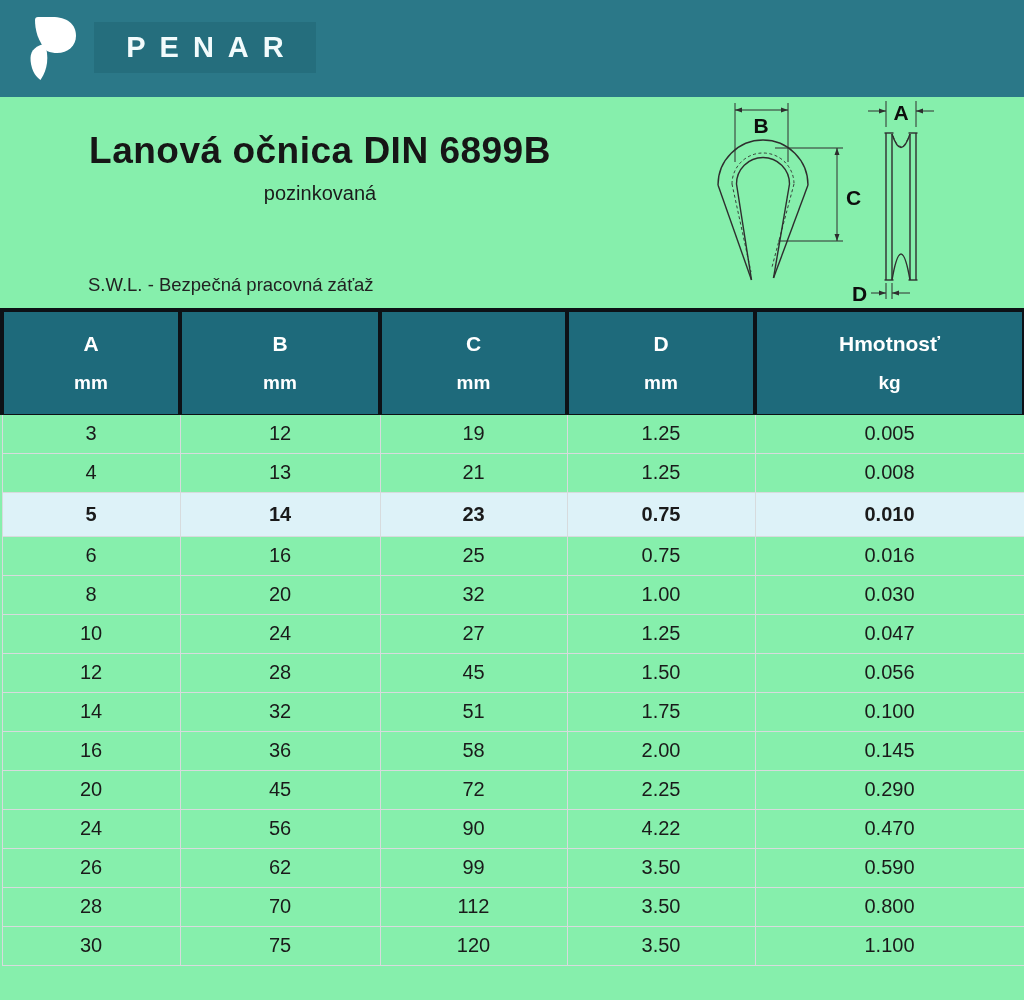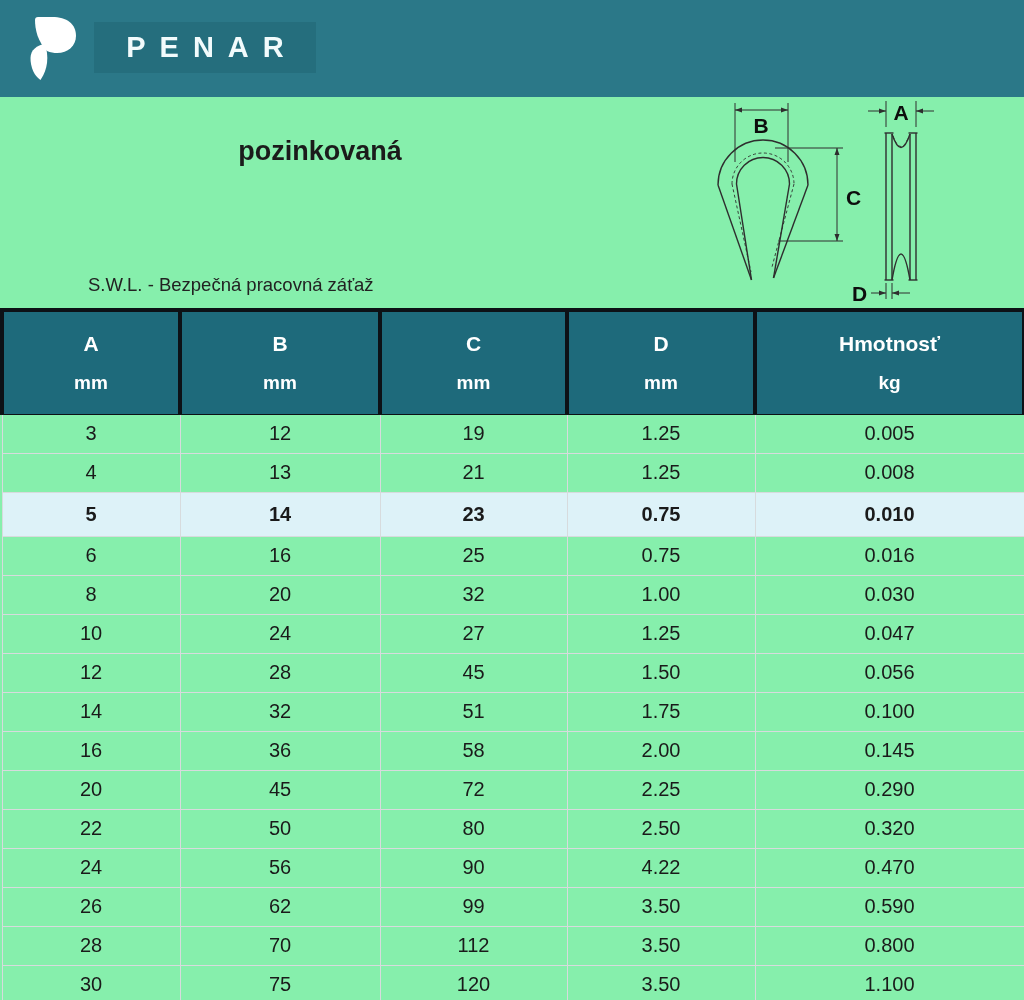--- a/index.html
+++ b/index.html
@@ -12,21 +12,21 @@
     background: var(--c-banner, #2b7888); }
   .logo-mark { position: absolute; left: 28px; top: 9px; width: 64px; height: 80px; }
   .brand-badge { position: absolute; left: 94px; top: 22px; width: 222px; height: 51px;
     background: var(--c-badge, #256e7d); display: flex; align-items: center; justify-content: center; }
   .brand-badge span { color: #f2fbfc; font-size: 29px; font-weight: 600;
     letter-spacing: 14px; padding-left: 14px; }
 
   
   .title-block { position: absolute; left: 40px; top: 128px; width: 560px; text-align: center; color: #161616; }
   .title-block h1 { font-size: 37px; font-weight: 700; line-height: 1.25; letter-spacing: 0.5px; }
-  .subtitle { font-size: 27px; font-weight: 700; margin-top: 8px; color: #1b1b1b; }
+  .subtitle { font-size: 20px; font-weight: 400; margin-top: 8px; color: #1b1b1b; }
   .swl-note { position: absolute; left: 88px; top: 274px; font-size: 18.5px; color: #222222; }
 
   
   .diagram { position: absolute; left: 690px; top: 95px; width: 334px; height: 215px; }
   .diagram path, .diagram line { fill: none; stroke: #2e2e2e; }
   .diagram .outline { stroke-width: 1.4; }
   .diagram .dashed { stroke-width: 0.9; stroke-dasharray: 3,2.5; }
   .diagram .dim { stroke-width: 1; }
   .diagram polygon { fill: #2e2e2e; stroke: none; }
   .diagram text { font-family: "Liberation Sans", sans-serif; font-size: 21px; font-weight: 700; fill: #0d0d0d; }
@@ -52,20 +52,21 @@
     <svg class="logo-mark" viewBox="0 0 64 80">
       <path fill="#ffffff" d="M7,11 Q7,8 10,8 L24,8 C39,8 48,15 48,27 C48,40 34,48 19,42 C10,33 7,21 7,11 Z"></path>
       <path fill="#ffffff" d="M17,35 C21,47 20,60 12.5,71 C6.5,67 2.5,59 2.5,49 C2.5,41 9,36 17,35 Z"></path>
     </svg>
     <div class="brand-badge">
       <span>PENAR</span>
     </div>
   </div>
 
   <div class="title-block">
+    <h1>Lanová očnica DIN 6899B</h1>
     <div class="subtitle">pozinkovaná</div>
   </div>
   <div class="swl-note">S.W.L. - Bezpečná pracovná záťaž</div>
 
   <svg class="diagram" viewBox="0 0 334 215">
 
     <g>
       <path class="outline" d="M28,90 A45,45 0 1 1 118,90"></path>
       <path class="outline" d="M28,90 L61.5,185"></path>
       <path class="outline" d="M118,90 L83.5,183"></path>
@@ -228,27 +229,20 @@
             <td>0.145</td>
           </tr>
           <tr>
             <td>20</td>
             <td>45</td>
             <td>72</td>
             <td>2.25</td>
             <td>0.290</td>
           </tr>
           <tr>
-            <td>22</td>
-            <td>50</td>
-            <td>80</td>
-            <td>2.50</td>
-            <td>0.320</td>
-          </tr>
-          <tr>
             <td>24</td>
             <td>56</td>
             <td>90</td>
             <td>4.22</td>
             <td>0.470</td>
           </tr>
           <tr>
             <td>26</td>
             <td>62</td>
             <td>99</td>

